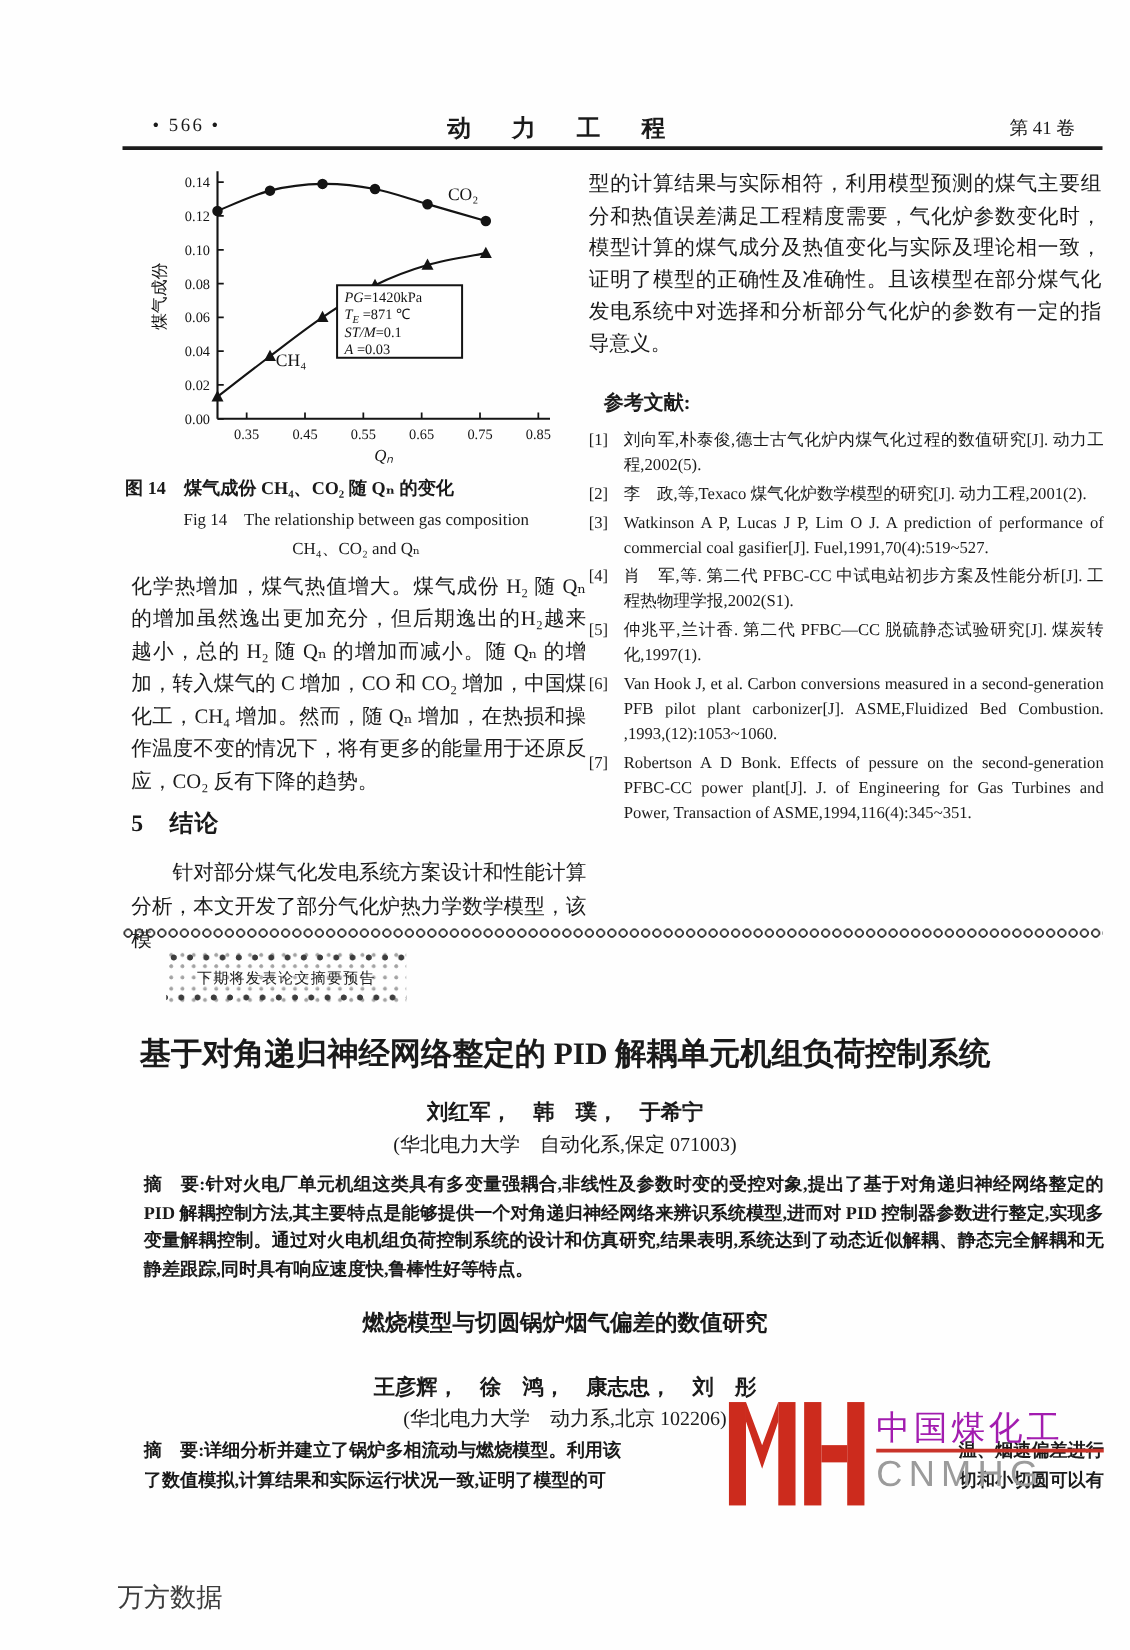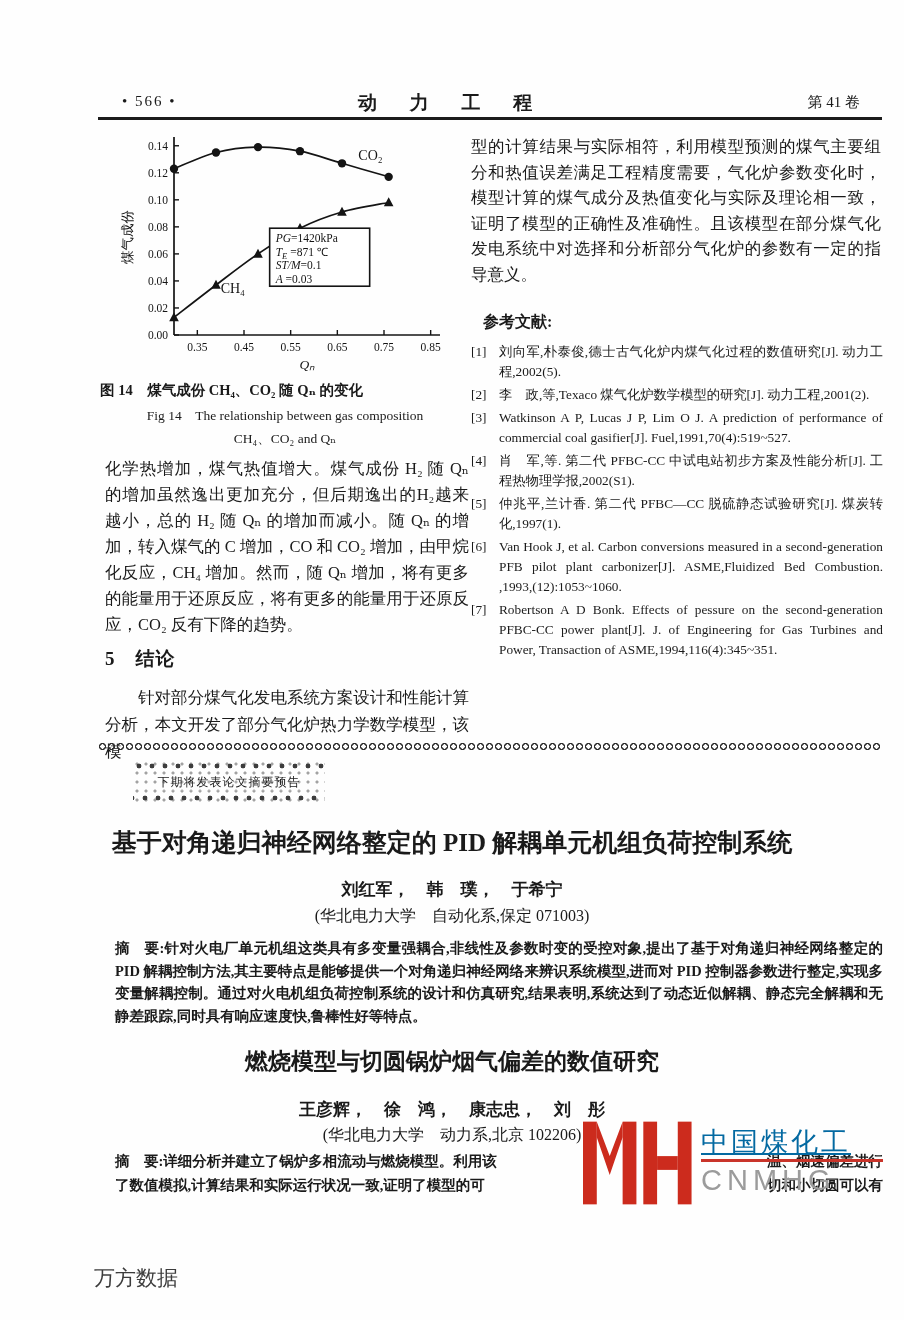--- a/index.html
+++ b/index.html
@@ -44,33 +44,33 @@
     background-position:0 0,6px 32px,0 0;
     background-repeat:repeat-x,repeat-x,repeat; }
   .banner span { font-size:12px; font-weight:400; background:rgba(255,255,255,.15); letter-spacing:1px; }
 
   
   .p1-title { position:absolute; left:0; right:0; top:826px; text-align:center; font-size:25px; font-weight:700; }
   .p1-authors { position:absolute; left:0; right:0; top:878px; text-align:center; font-size:17px; font-weight:600; }
   .p1-affil { position:absolute; left:0; right:0; top:906px; text-align:center; font-size:16px; }
   .abstract { position:absolute; left:115px; width:768px; font-size:14.5px; font-weight:600; line-height:22.5px; text-align:justify; }
   .abs1 { top:937px; }
-  .p2-title { position:absolute; left:0; right:0; top:1046px; text-align:center; font-size:23px; font-weight:700; }
+  .p2-title { position:absolute; left:0; right:0; top:1046px; text-align:center; font-size:18px; font-weight:700; }
   .p2-authors { position:absolute; left:0; right:0; top:1098px; text-align:center; font-size:17px; font-weight:600; }
   .p2-affil { position:absolute; left:0; right:0; top:1125px; text-align:center; font-size:16px; }
   .abs2 { top:1149px; }
   .abs2-line { display:flex; justify-content:space-between; line-height:24px; }
   .abs2-line .l { white-space:nowrap; }
   .abs2-line .r { white-space:nowrap; }
 
   
   .wm { position:absolute; left:583px; top:1118px; width:302px; height:92px; }
   .wm-logo { position:absolute; left:0; top:2px; }
-  .wm-cn { position:absolute; left:118px; top:6px; font-size:27px; color:#0369a1; letter-spacing:3px;
-           font-family:"Liberation Sans","DejaVu Sans",sans-serif; font-weight:500;text-decoration:underline; }
+  .wm-cn { position:absolute; left:118px; top:6px; font-size:27px; color:#a21caf; letter-spacing:3px;
+           font-family:"Liberation Sans","DejaVu Sans",sans-serif; font-weight:500; }
   .wm-line { position:absolute; left:118px; top:41px; width:182px; height:3px; background:#c9342a; }
   .wm-en { position:absolute; left:118px; top:46px; font-size:29px; color:#9b9b9b; letter-spacing:5px;
            font-family:"Liberation Sans","DejaVu Sans",sans-serif; }
 
   .wanfang { position:absolute; left:94px; top:1264px; font-size:21px; color:#3c3c3c;
              font-family:"Liberation Sans","DejaVu Sans",sans-serif; }
 </style>
 </head>
 <body>
 
@@ -135,21 +135,21 @@
         <text x="157.66666666666669" y="110.71379310344825" font-size="11.5" fill="#141414" font-family="Liberation Serif,serif"><tspan font-style="italic">PG</tspan><tspan>=1420kPa</tspan></text>
         <text x="157.66666666666669" y="124.51379310344825" font-size="11.5" fill="#141414" font-family="Liberation Serif,serif"><tspan font-style="italic">T</tspan><tspan dy="3" font-size="8.5" font-style="italic">E</tspan><tspan dy="-3"> =871 ℃</tspan></text>
         <text x="157.66666666666669" y="138.31379310344826" font-size="11.5" fill="#141414" font-family="Liberation Serif,serif"><tspan font-style="italic">ST/M</tspan><tspan>=0.1</tspan></text>
         <text x="157.66666666666669" y="152.11379310344824" font-size="11.5" fill="#141414" font-family="Liberation Serif,serif"><tspan font-style="italic">A</tspan><tspan> =0.03</tspan></text>
       </svg>
   </div>
   <div class="fig-cap-cn">图 14　煤气成份 CH₄、CO₂ 随 Qₙ 的变化</div>
   <div class="fig-cap-en">Fig 14　The relationship between gas composition</div>
   <div class="fig-cap-en2">CH₄、CO₂ and Qₙ</div>
 
-  <p class="lcol-p1">化学热增加，煤气热值增大。煤气成份 H₂ 随 Qₙ 的增加虽然逸出更加充分，但后期逸出的H₂越来越小，总的 H₂ 随 Qₙ 的增加而减小。随 Qₙ 的增加，转入煤气的 C 增加，CO 和 CO₂ 增加，由甲烷化反应，CH₄ 增加。然而，随 Qₙ 增加，将有更多的能量用于还原反应，将有更多的能量用于还原反应，CO₂ 反有下降的趋势。</p>
+  <p class="lcol-p1">化学热增加，煤气热值增大。煤气成份 H₂ 随 Qₙ 的增加虽然逸出更加充分，但后期逸出的H₂越来越小，总的 H₂ 随 Qₙ 的增加而减小。随 Qₙ 的增加，转入煤气的 C 增加，CO 和 CO₂ 增加，中国煤化工，CH₄ 增加。然而，随 Qₙ 增加，在热损和操作温度不变的情况下，将有更多的能量用于还原反应，CO₂ 反有下降的趋势。</p>
   <div class="lcol-h5">5　结论</div>
   <p class="lcol-p2">针对部分煤气化发电系统方案设计和性能计算分析，本文开发了部分气化炉热力学数学模型，该模</p>
 
   <p class="rcol-p">型的计算结果与实际相符，利用模型预测的煤气主要组分和热值误差满足工程精度需要，气化炉参数变化时，模型计算的煤气成分及热值变化与实际及理论相一致，证明了模型的正确性及准确性。且该模型在部分煤气化发电系统中对选择和分析部分气化炉的参数有一定的指导意义。</p>
   <div class="refs-h">参考文献:</div>
   <div class="refs">
     <div class="ref">
         <span class="lab">[1]</span>
         <span class="txt">刘向军,朴泰俊,德士古气化炉内煤气化过程的数值研究[J]. 动力工程,2002(5).</span>
       </div>

